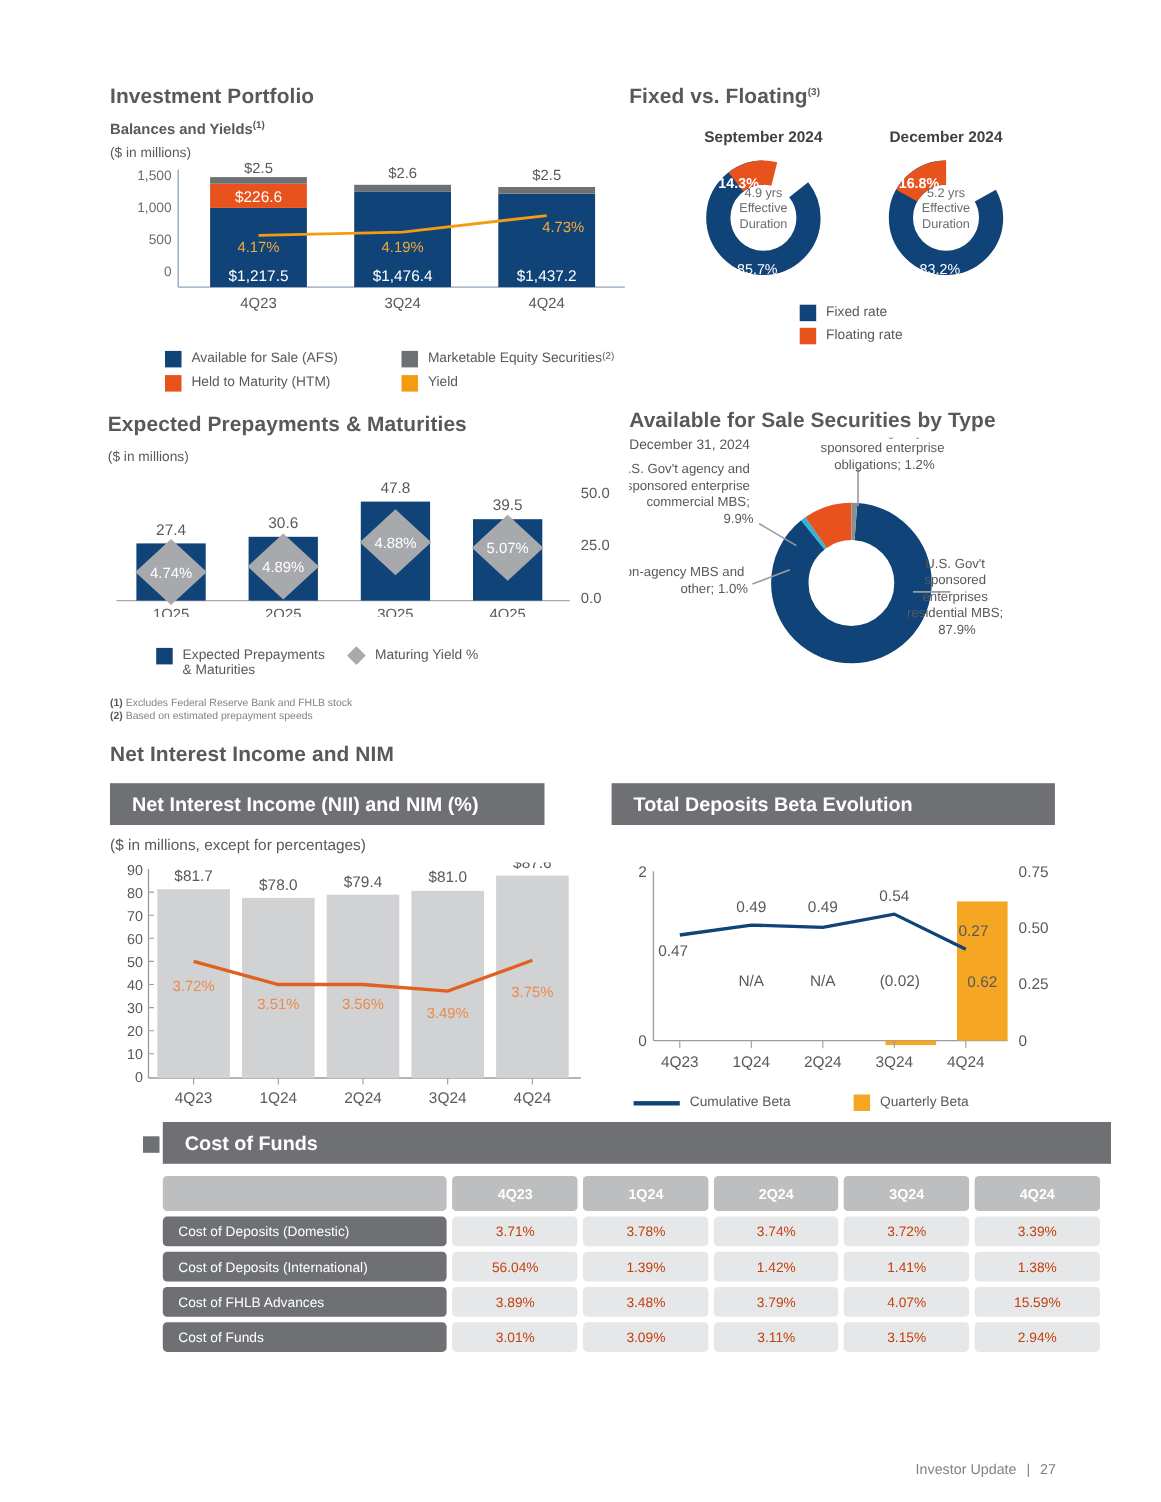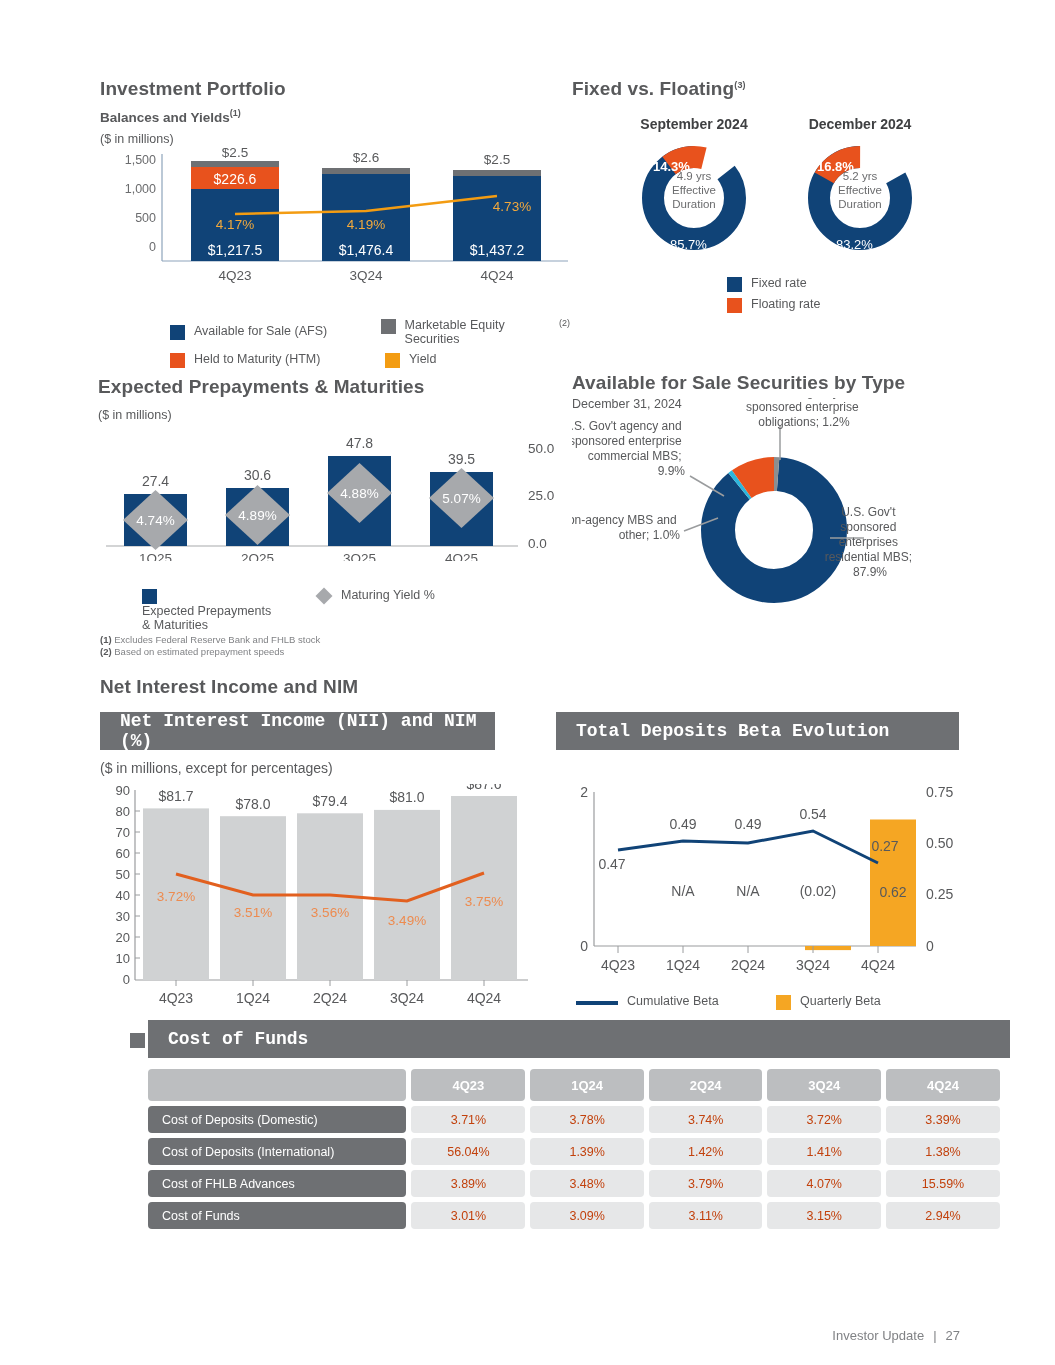--- a/index.html
+++ b/index.html
@@ -19,21 +19,21 @@
   .sup       { font-size: 9px; vertical-align: super; }
 
   
   .panel { position: absolute; }
 
   
   #investment-portfolio { left: 100px; top: 78px; width: 470px; height: 285px; }
   #ip-chart { position: absolute; left: 0; top: 70px; width: 470px; height: 140px; }
   #ip-legend { position: absolute; left: 50px; top: 240px; width: 420px; }
 
-  .legend-row { display: flex; align-items: center; margin-bottom: 6px; margin-left: 20px; }
+  .legend-row { display: flex; align-items: flex-end; margin-bottom: 6px; }
   .legend-item { display: flex; align-items: flex-start; font-size: 12.5px; color: #58595b; }
   .swatch { width: 15px; height: 15px; margin-right: 9px; flex: none; margin-top: 1px; }
   .sw-navy { background: #104377; }
   .sw-orange { background: #e8521d; }
   .sw-gray { background: #6e7073; }
   .sw-amber { background: #f39c12; }
 
   
   #fixed-floating { left: 572px; top: 78px; width: 390px; height: 240px; }
   .donut-title { font-size: 14px; font-weight: bold; color: #3f4042; text-align: center; }
@@ -49,21 +49,21 @@
   #pp-chart { position: absolute; left: 0; top: 60px; width: 470px; height: 125px; }
 
   
   #afs-type { left: 572px; top: 372px; width: 400px; height: 240px; }
 
   
   #nii-section-title { left: 100px; top: 676px; }
   .bar-header {
     background: #6e7073; color: #ffffff;
     font-size: 18px; font-weight: bold;
-    display: flex; align-items: center; padding-left: 20px; font-family: Liberation Mono, monospace;
+    display: flex; align-items: center; padding-left: 20px;
   }
   #nii-panel { left: 100px; top: 712px; width: 430px; }
   #nii-header { position: absolute; left: 0; top: 0; width: 395px; height: 38px; }
   #nii-chart { position: absolute; left: 0; top: 72px; width: 430px; height: 230px; }
   #nii-legend { position: absolute; left: 30px; top: 320px; }
 
   #beta-panel { left: 556px; top: 712px; width: 405px; }
   #beta-header { position: absolute; left: 0; top: 0; width: 403px; height: 38px; }
   #beta-chart { position: absolute; left: 0; top: 62px; width: 405px; height: 230px; }
   #beta-legend { position: absolute; left: 20px; top: 282px; }
@@ -255,21 +255,21 @@
       <text x="261.5" y="62" text-anchor="middle" font-size="13.5" fill="#ffffff" font-family="Liberation Sans, sans-serif">4.88%</text>
       <text x="363.5" y="67" text-anchor="middle" font-size="13.5" fill="#ffffff" font-family="Liberation Sans, sans-serif">5.07%</text>
 
       <text x="57.5" y="127" text-anchor="middle" font-size="13.5" fill="#58595b" font-family="Liberation Sans, sans-serif">1Q25</text>
       <text x="159.5" y="127" text-anchor="middle" font-size="13.5" fill="#58595b" font-family="Liberation Sans, sans-serif">2Q25</text>
       <text x="261.5" y="127" text-anchor="middle" font-size="13.5" fill="#58595b" font-family="Liberation Sans, sans-serif">3Q25</text>
       <text x="363.5" y="127" text-anchor="middle" font-size="13.5" fill="#58595b" font-family="Liberation Sans, sans-serif">4Q25</text>
     </svg>
 
     <div style="position:absolute;left:44px;top:212px;display:flex;">
-      <div class="legend-item" style="width:175px;flex-direction:column;">
+      <div class="legend-item" style="width:175px;">
         <span class="swatch sw-navy"></span>
         <span>
           <span>Expected Prepayments</span><br>
           <span>&amp; Maturities</span>
         </span>
       </div>
       <div class="legend-item">
         <span class="swatch" style="background:transparent;position:relative;">
           <span style="position:absolute;left:1px;top:1px;width:12px;height:12px;background:#a7a9ac;transform:rotate(45deg);"></span>
         </span>

